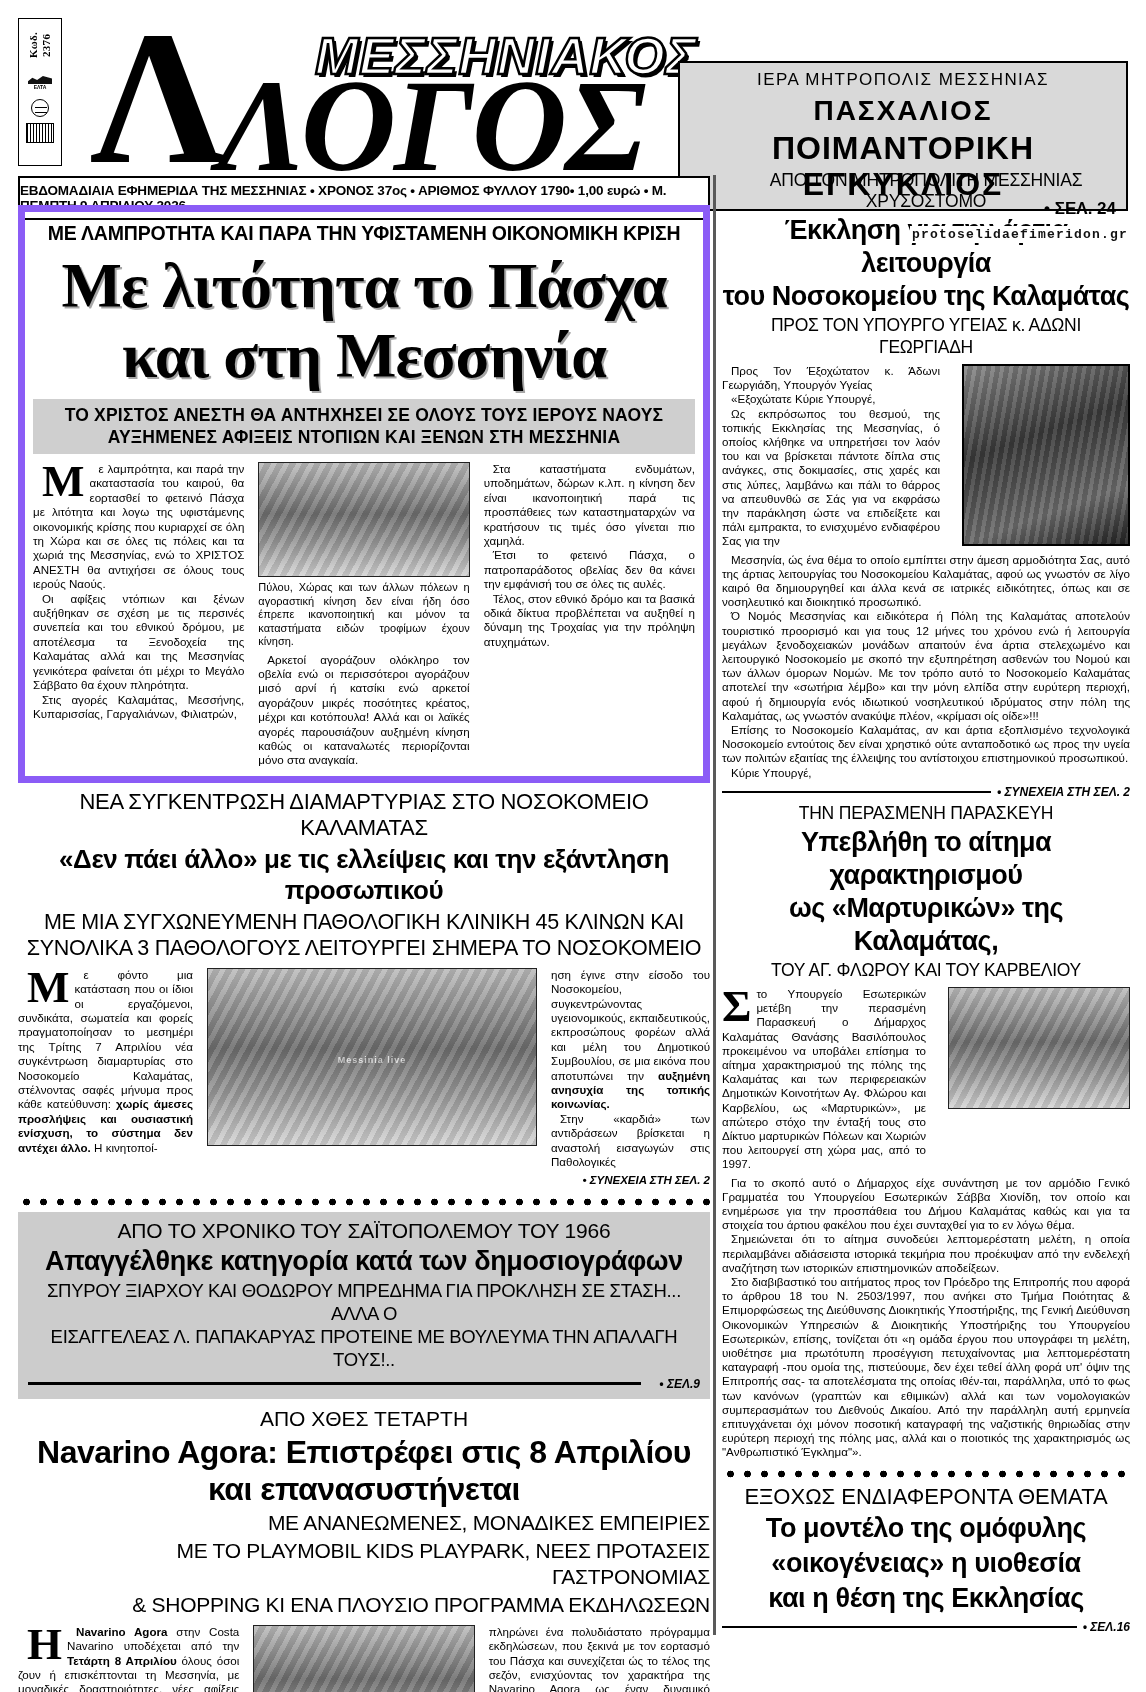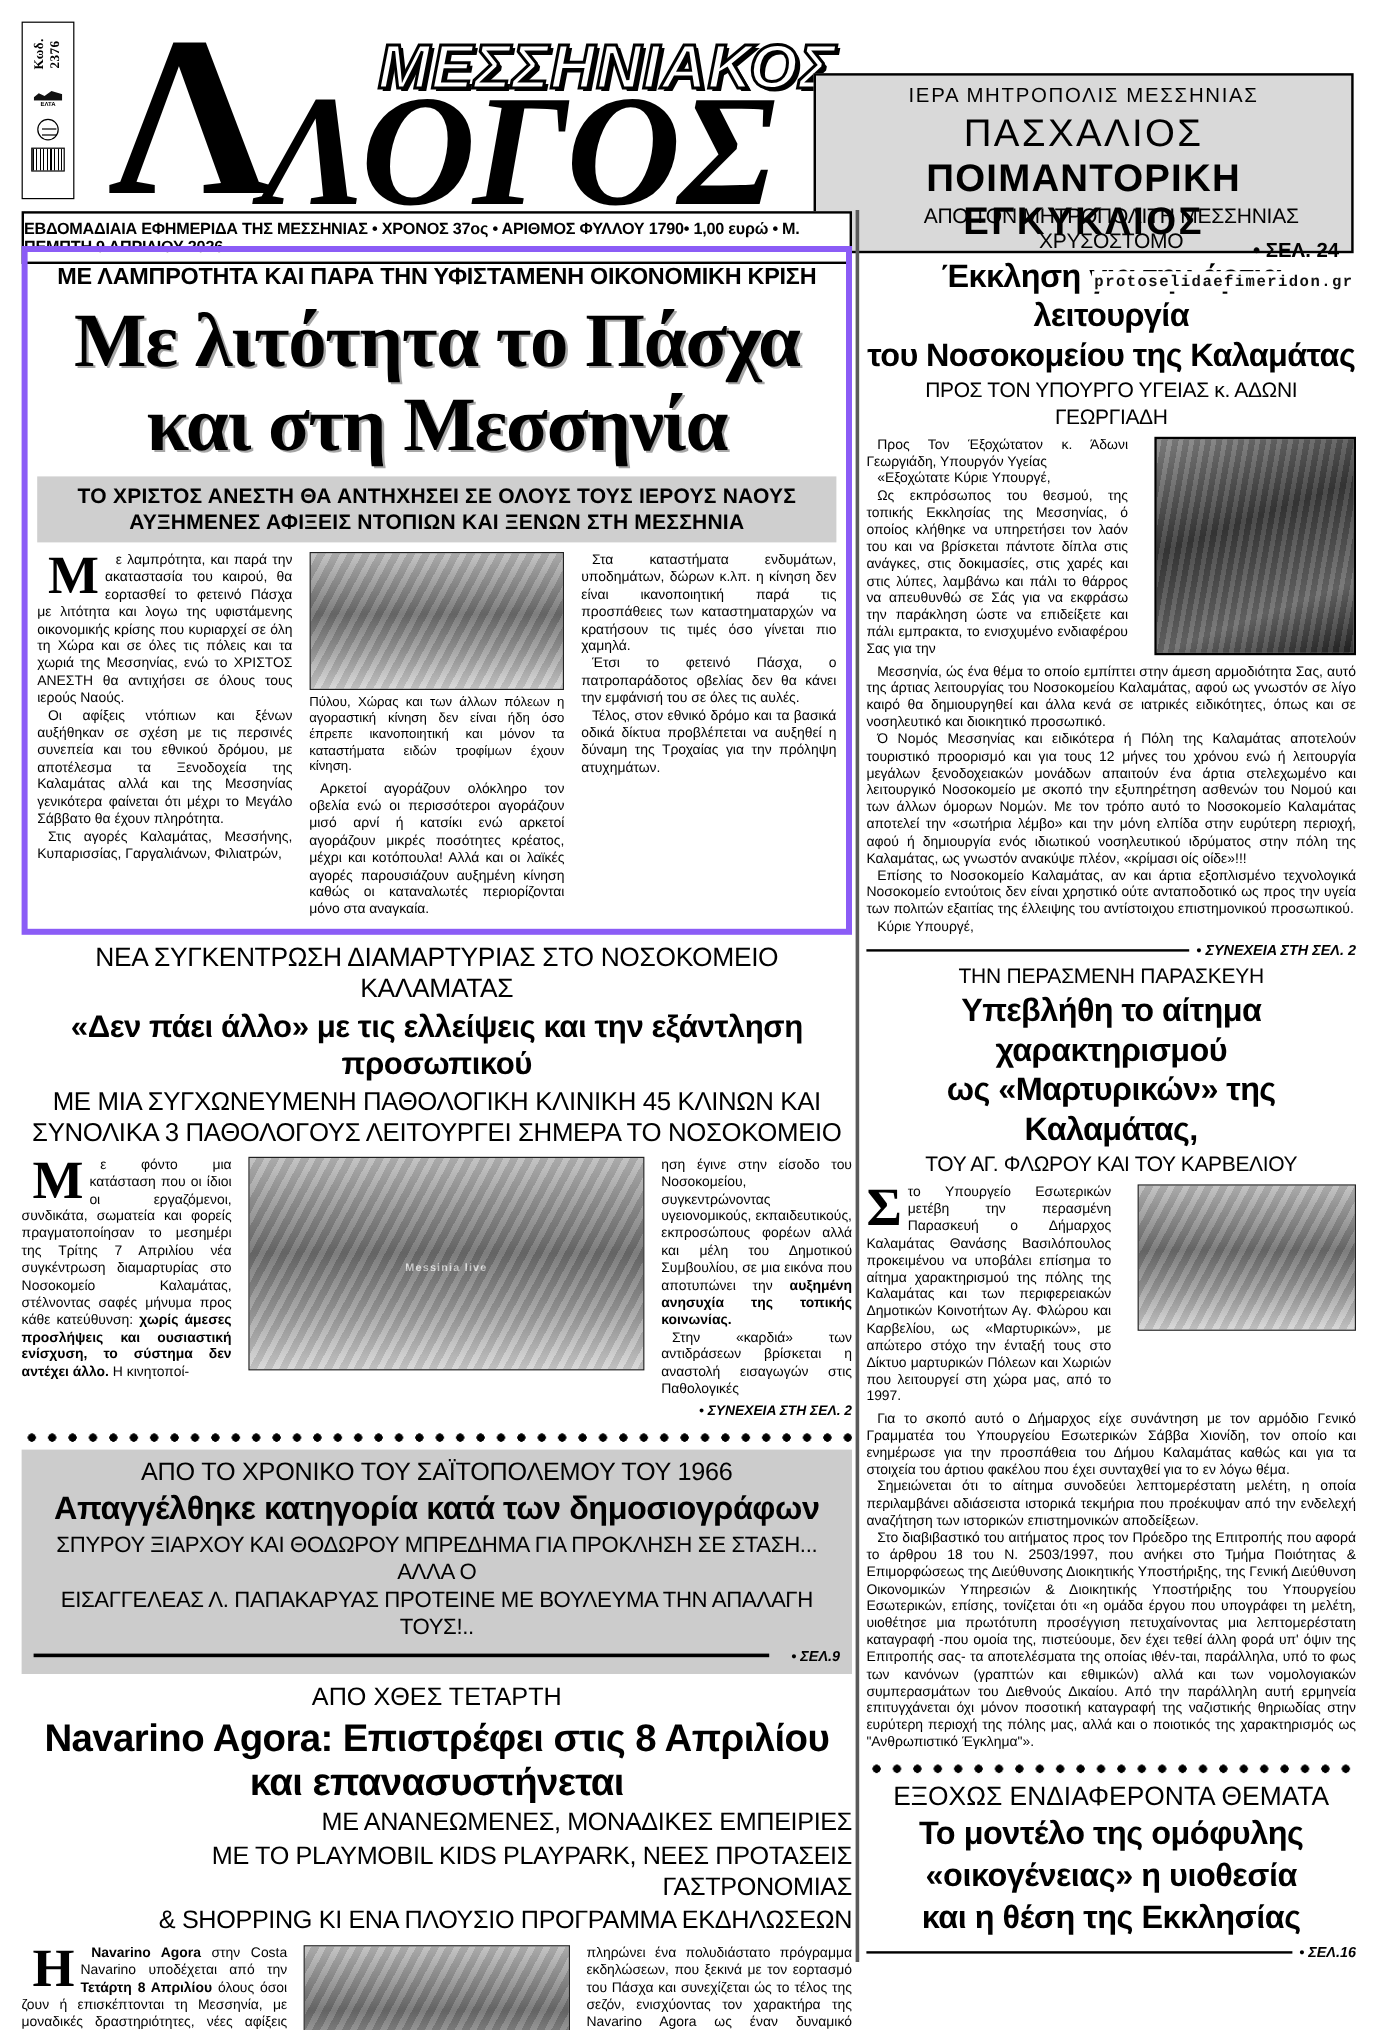--- a/index.html
+++ b/index.html
@@ -58,40 +58,40 @@
     font-family:"Liberation Serif", serif; font-weight:bold; font-style:italic;
     font-size:132px; line-height:132px; letter-spacing:-2px;
   }
 
   .topbox{
     position:absolute; right:18px; top:16px; width:450px; height:150px;
     border:2.5px solid #000; background:#d9d9d9;
     text-align:center; padding-top:7px;margin-top:45px;
   }
   .topbox .l1{ font-size:17px; letter-spacing:1.4px; font-weight:500; }
-  .topbox .l2{ font-size:32px; font-weight:normal; letter-spacing:2px; line-height:38px; margin-top:2px;}
+  .topbox .l2{ font-size:28px; font-weight:bold; letter-spacing:2px; line-height:38px; margin-top:2px;}
   .topbox .l3{ font-size:32px; font-weight:bold; letter-spacing:1px; line-height:36px;}
   .topbox .l4{ font-size:32px; font-weight:bold; letter-spacing:2px; line-height:36px;}
   .topbox .sel{ font-size:17px; font-weight:bold; text-align:right; padding-right:10px; margin-top:-3px;}
 
   .dateline{
     position:absolute; left:18px; top:176px; width:692px; height:44px;
     border:2px solid #000; background:#fff;
     display:flex; align-items:center; justify-content:center;
     font-size:13.5px; font-weight:bold; letter-spacing:-0.2px;
   }
 
   
   .body-area{ position:absolute; left:0; top:205px; width:1146px; height:1487px; }
   .leftcol{ position:absolute; left:18px; top:0px; width:692px; }
   .rightcol{ position:absolute; left:722px; top:-35px; width:408px; }
   .vrule{ position:absolute; left:713px; top:-30px; width:3px; height:1460px; background:#5a5a5a;}
 
   
-  .leadbox{ border:5px solid #8b5cf6; padding:6px 8px 8px; }
+  .leadbox{ border:7px solid #8b5cf6; padding:6px 8px 8px; }
   .kicker-main{ text-align:center; font-size:19.5px; font-weight:bold; letter-spacing:-0.2px; margin:4px 0 6px;}
   .headline-main{
     text-align:center; font-family:"Liberation Serif", serif; font-weight:bold;
     font-size:64px; line-height:70px; letter-spacing:-1px;
     text-shadow:2px 2px 0 rgba(0,0,0,0.35);
   }
   .greybar{
     background:#cfcfcf; text-align:center; padding:5px 2px 6px; margin-top:8px;
     font-size:17.5px; font-weight:bold; line-height:22px; letter-spacing:0.2px;
   }

